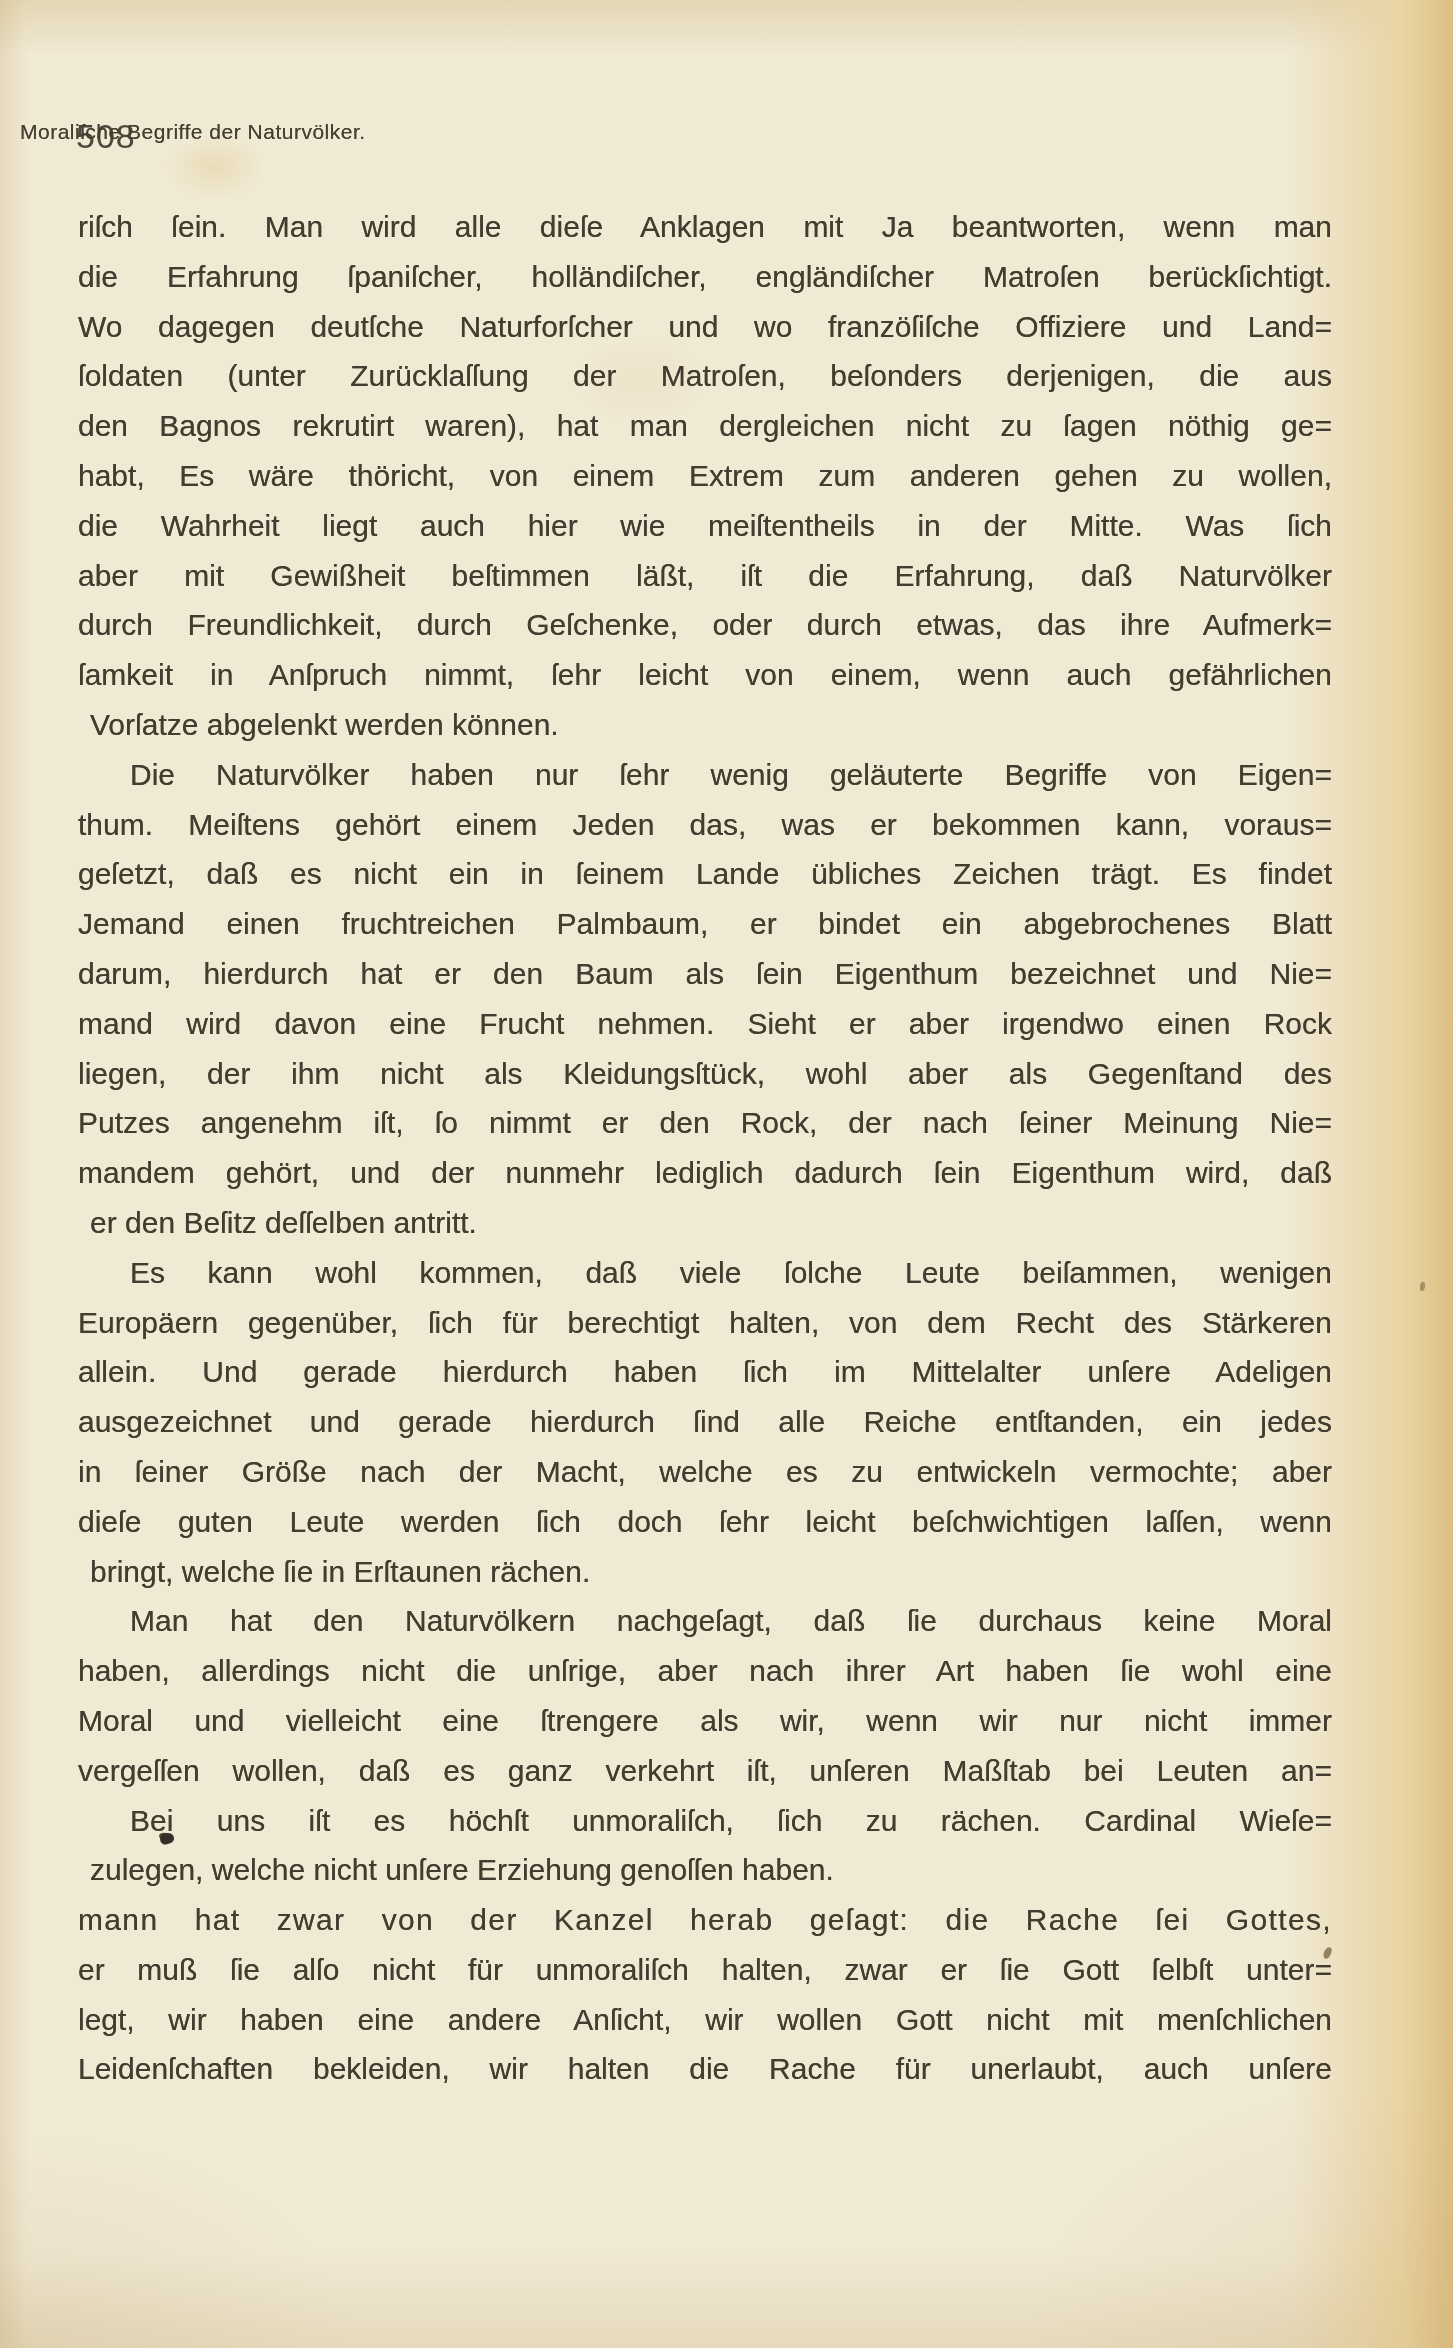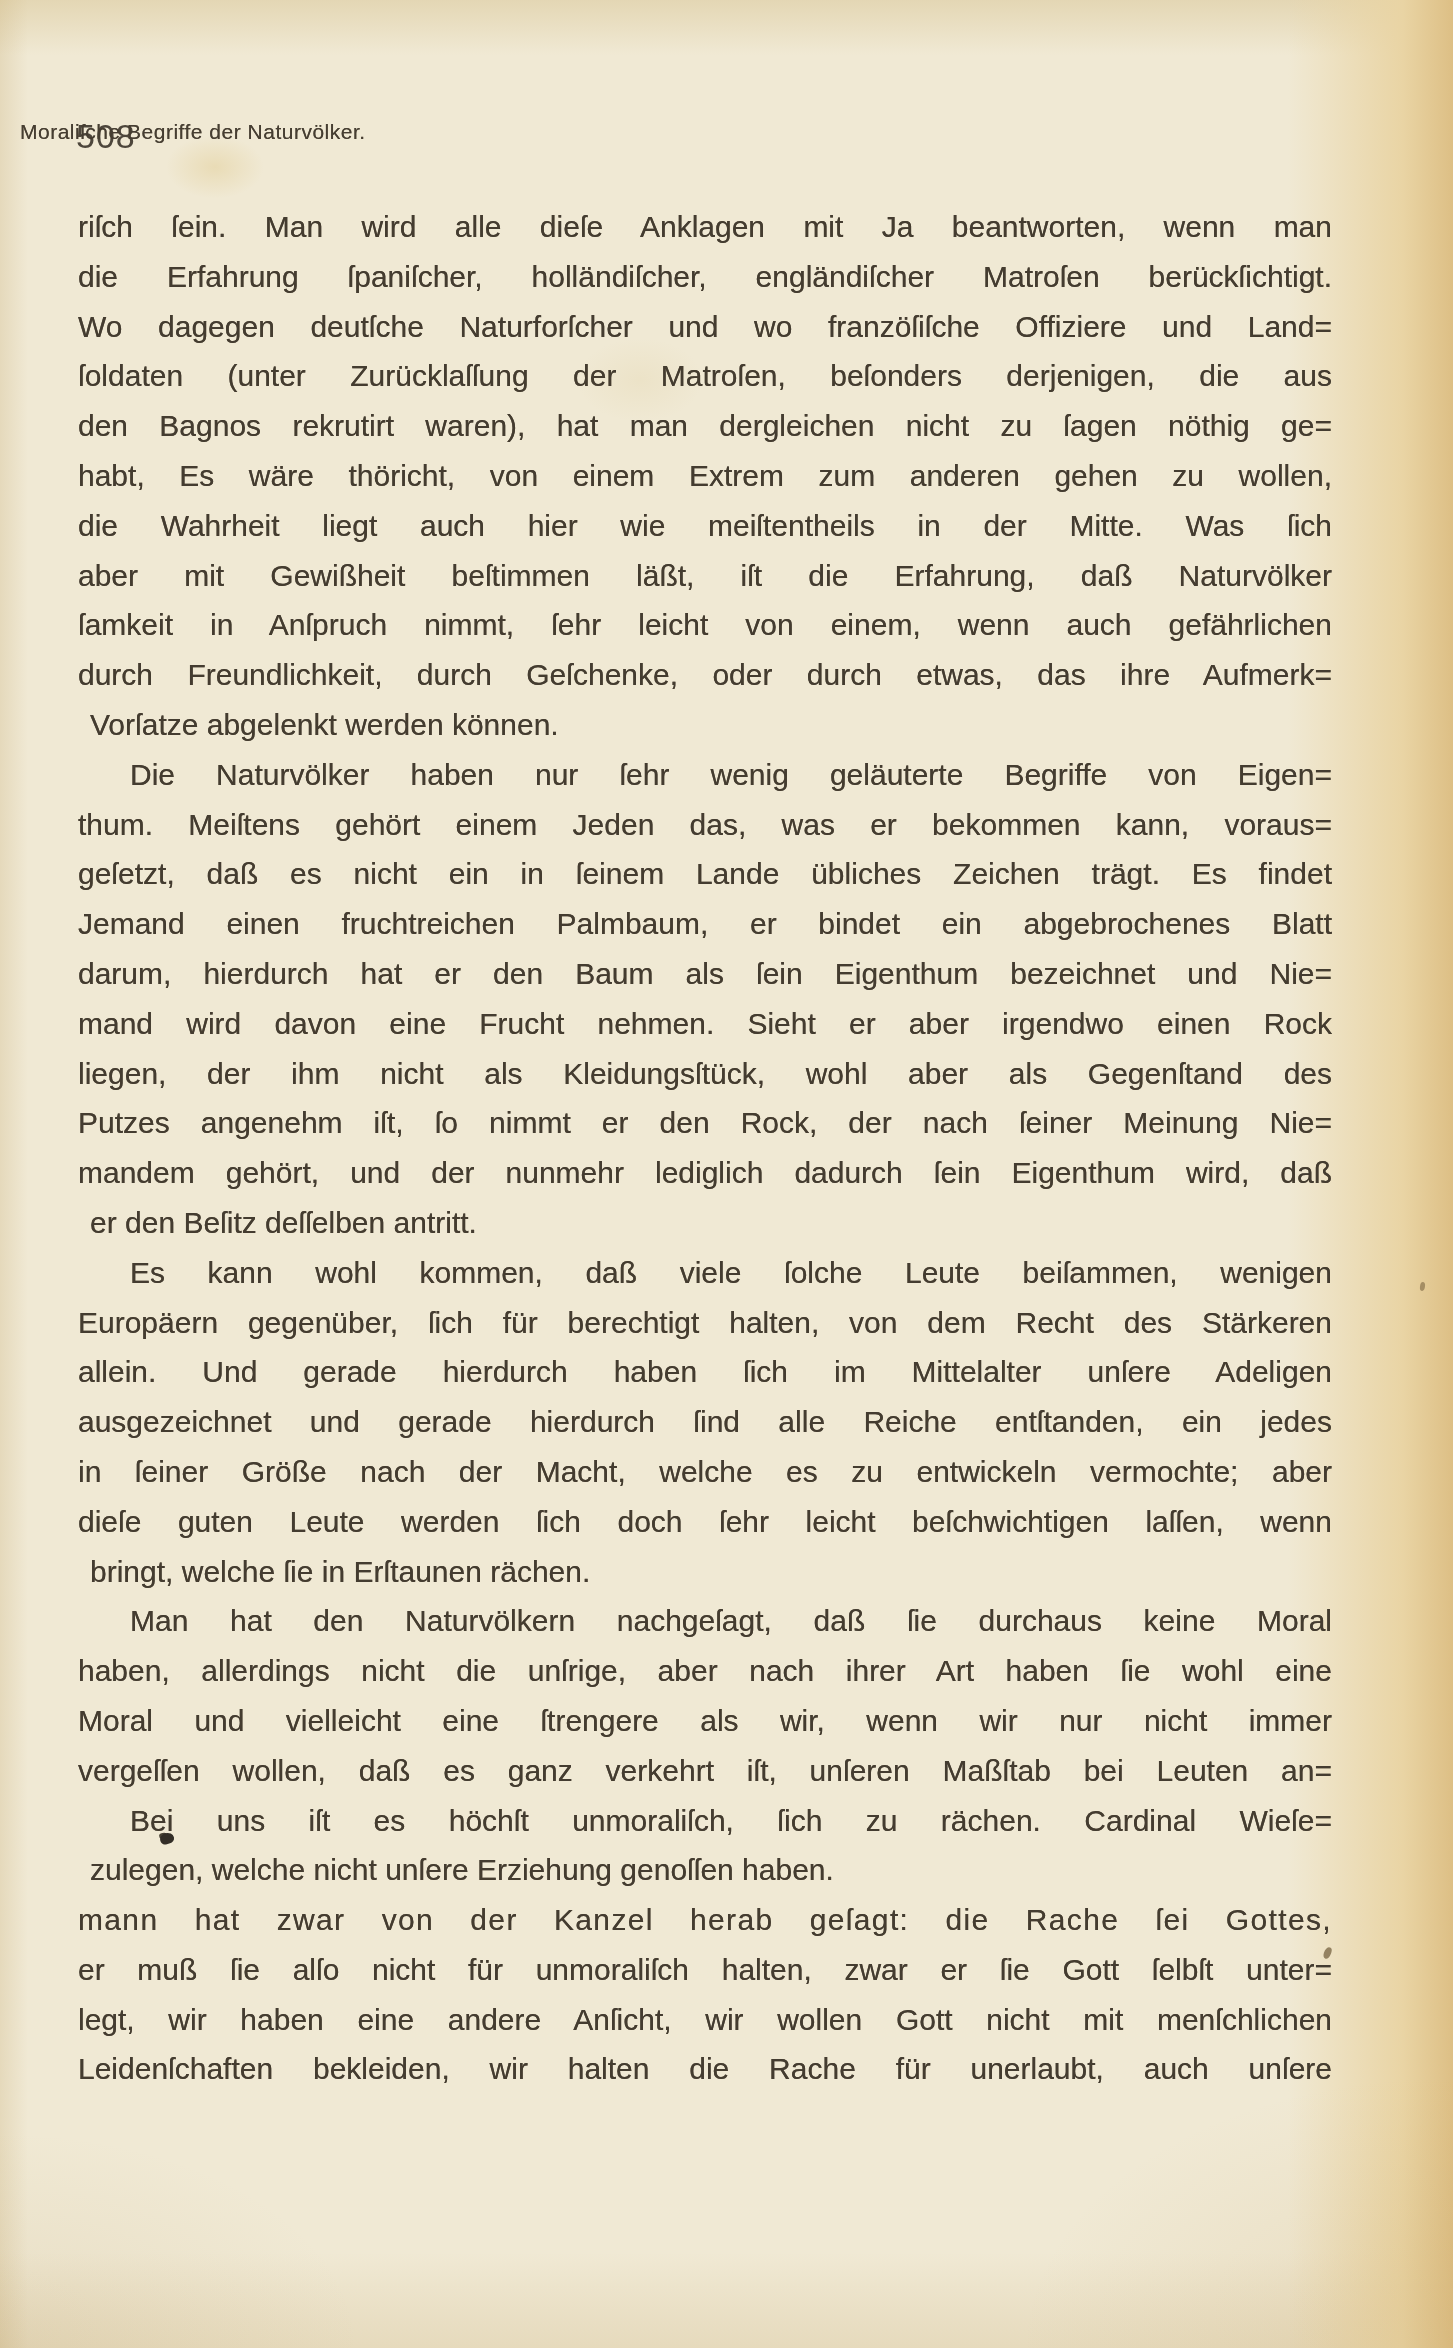--- a/index.html
+++ b/index.html
@@ -71,22 +71,22 @@
   <div class="text">
 
     <div class="line">riſch ſein.  Man wird alle dieſe Anklagen mit Ja beantworten, wenn man</div>
     <div class="line">die Erfahrung ſpaniſcher, holländiſcher, engländiſcher Matroſen berückſichtigt.</div>
     <div class="line">Wo dagegen deutſche Naturforſcher und wo franzöſiſche Offiziere und Land=</div>
     <div class="line">ſoldaten (unter Zurücklaſſung der Matroſen, beſonders derjenigen, die aus</div>
     <div class="line">den Bagnos rekrutirt waren), hat man dergleichen nicht zu ſagen nöthig ge=</div>
     <div class="line">habt,  Es wäre thöricht, von einem Extrem zum anderen gehen zu wollen,</div>
     <div class="line">die Wahrheit liegt auch hier wie meiſtentheils in der Mitte.  Was ſich</div>
     <div class="line">aber mit Gewißheit beſtimmen läßt, iſt die Erfahrung, daß Naturvölker</div>
+    <div class="line">durch Freundlichkeit, durch Geſchenke, oder durch etwas, das ihre Aufmerk=</div>
     <div class="line">ſamkeit in Anſpruch nimmt, ſehr leicht von einem, wenn auch gefährlichen</div>
-    <div class="line">durch Freundlichkeit, durch Geſchenke, oder durch etwas, das ihre Aufmerk=</div>
     <div class="line end">Vorſatze abgelenkt werden können.</div>
 
     <div class="line ind">Die Naturvölker haben nur ſehr wenig geläuterte Begriffe von Eigen=</div>
     <div class="line">thum.  Meiſtens gehört einem Jeden das, was er bekommen kann, voraus=</div>
     <div class="line">geſetzt, daß es nicht ein in ſeinem Lande übliches Zeichen trägt.  Es findet</div>
     <div class="line">Jemand einen fruchtreichen Palmbaum, er bindet ein abgebrochenes Blatt</div>
     <div class="line">darum, hierdurch hat er den Baum als ſein Eigenthum bezeichnet und Nie=</div>
     <div class="line">mand wird davon eine Frucht nehmen.  Sieht er aber irgendwo einen Rock</div>
     <div class="line">liegen, der ihm nicht als Kleidungsſtück, wohl aber als Gegenſtand des</div>
     <div class="line">Putzes angenehm iſt, ſo nimmt er den Rock, der nach ſeiner Meinung Nie=</div>

